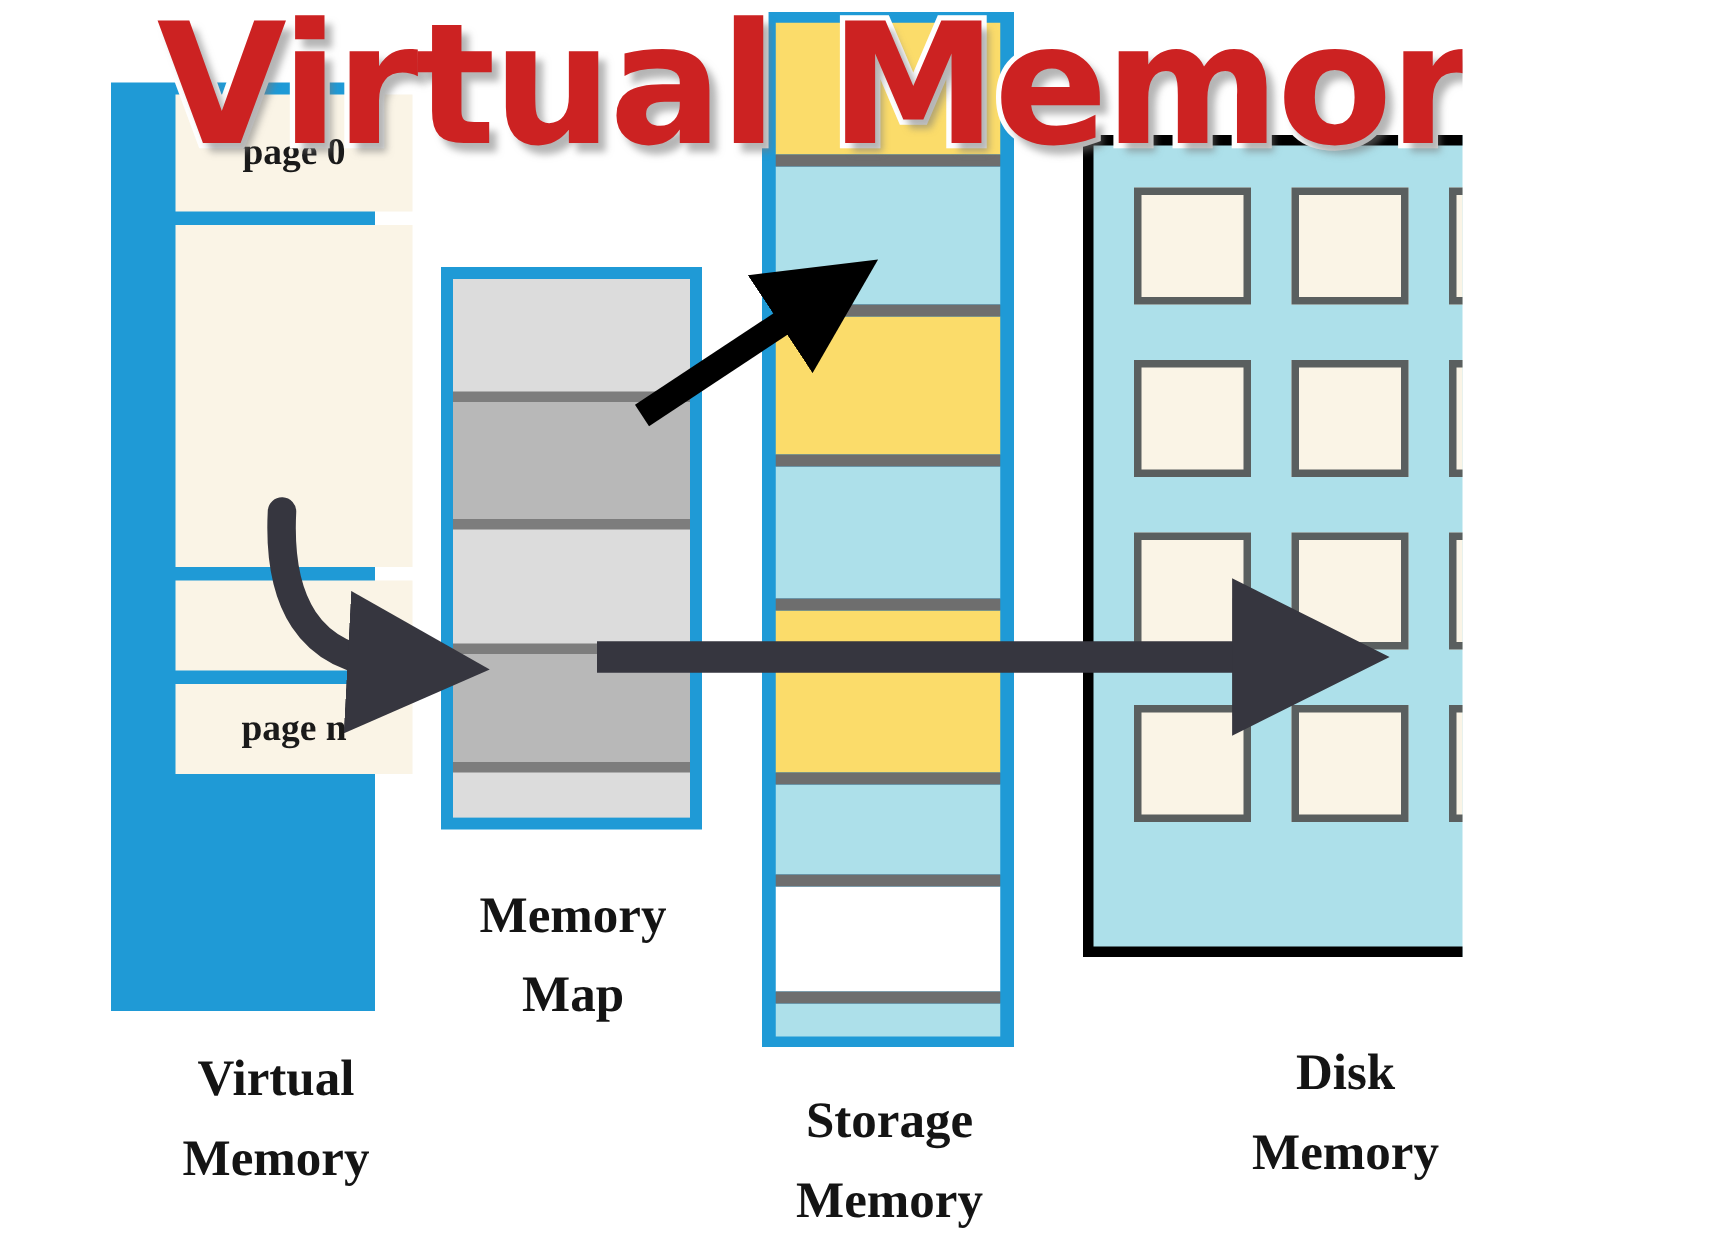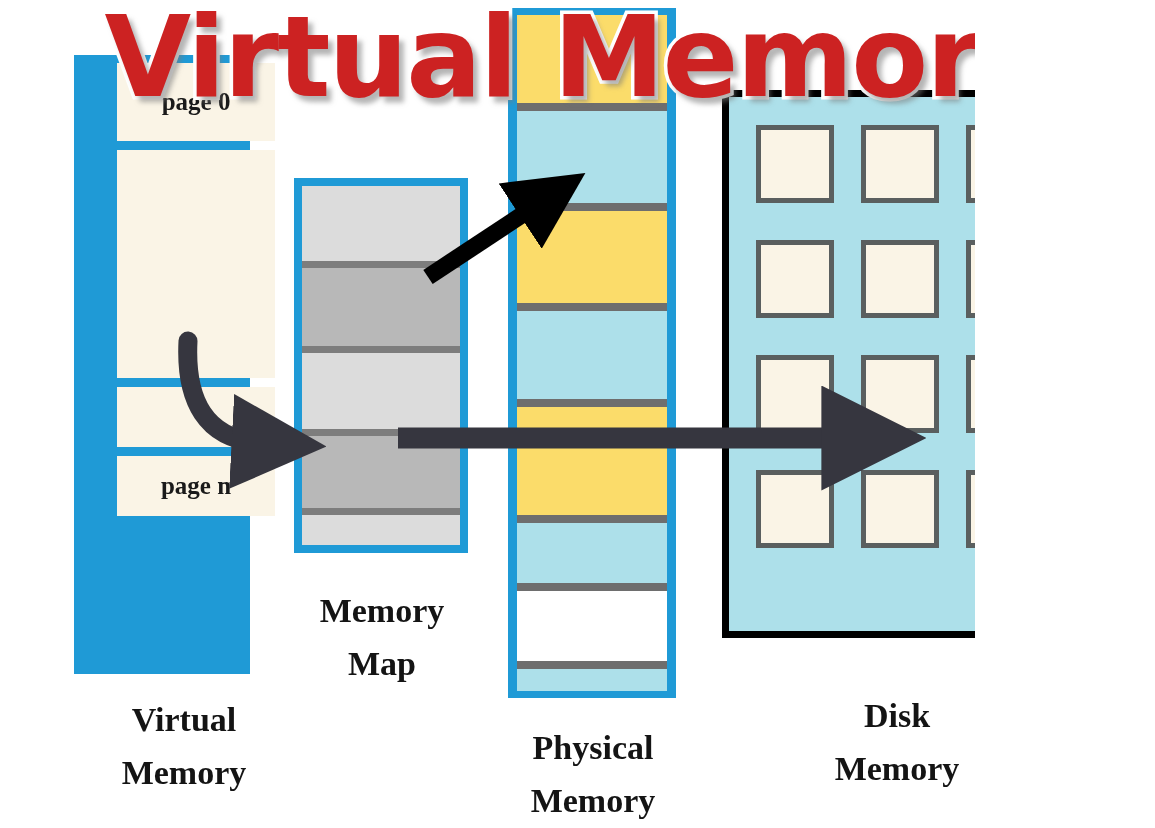--- a/index.html
+++ b/index.html
@@ -260,18 +260,18 @@
 
     <path d="M 428 277 L 540 203" stroke="#000000" stroke-width="17" fill="none" marker-end="url(#head-black)"></path>
 
     <path d="M 398 438 L 855 438" stroke="#36363f" stroke-width="21" fill="none" marker-end="url(#head-dark)"></path>
   </svg>
 
   <div class="caption" id="cap-virtual">Virtual
 Memory</div>
   <div class="caption" id="cap-memmap">Memory
 Map</div>
-  <div class="caption" id="cap-physical">Physical
+  <div class="caption" id="cap-physical">Storage
 Memory</div>
   <div class="caption" id="cap-disk">Disk
 Memory</div>
 
 </div>
 
 </body></html>

